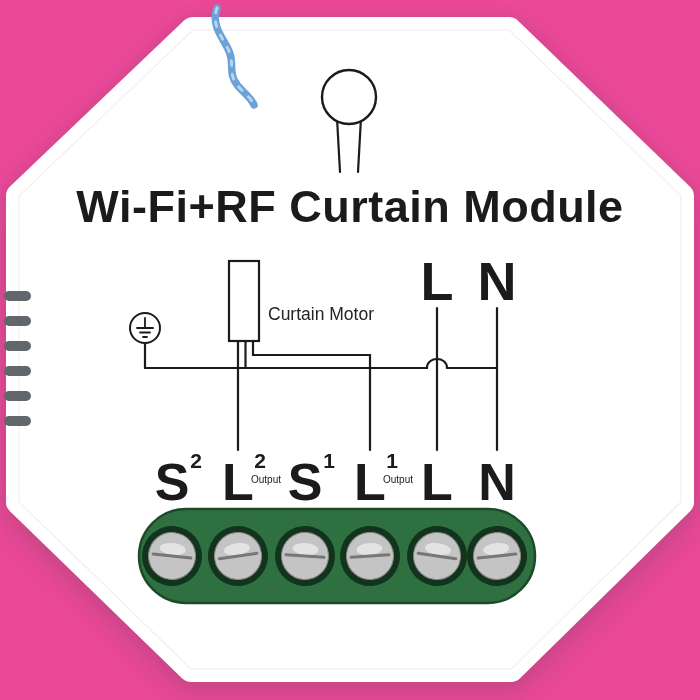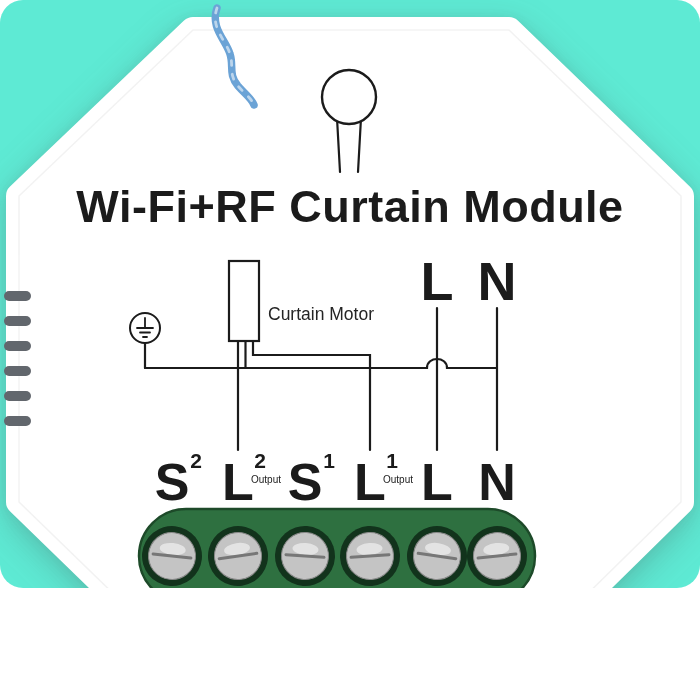--- a/index.html
+++ b/index.html
@@ -1,16 +1,16 @@
 <!DOCTYPE html>
 <html><head>
 <meta charset="utf-8">
 <style>
   html, body { margin: 0; padding: 0; background: #ffffff; }
-  .stage { position: relative; width: 700px; height: 588px; background: #5eead4; overflow: hidden; border-radius: 23px; }
+  .stage { position: relative; width: 700px; height: 700px; background: #ec4899; overflow: hidden; }
   .t { font-family: "Liberation Sans", sans-serif; fill: #1b1b1b; }
   .title-t { font-size: 45px; font-weight: 700; letter-spacing: 0.5px; }
   .mains-t { font-size: 54px; font-weight: 700; }
   .term-t  { font-size: 52px; font-weight: 700; }
   .sup-t   { font-size: 21px; font-weight: 700; }
   .note-t  { font-size: 10px; font-weight: 400; }
   .motor-t { font-size: 17.5px; font-weight: 400; fill: #242424; }
   .ink-line { stroke: #1b1b1b; stroke-width: 2.2; fill: none; stroke-linecap: round; }
   .device-shadow { filter: drop-shadow(0 10px 18px rgba(70,70,70,0.22)) drop-shadow(0 2px 6px rgba(70,70,70,0.10)); }
 </style>

